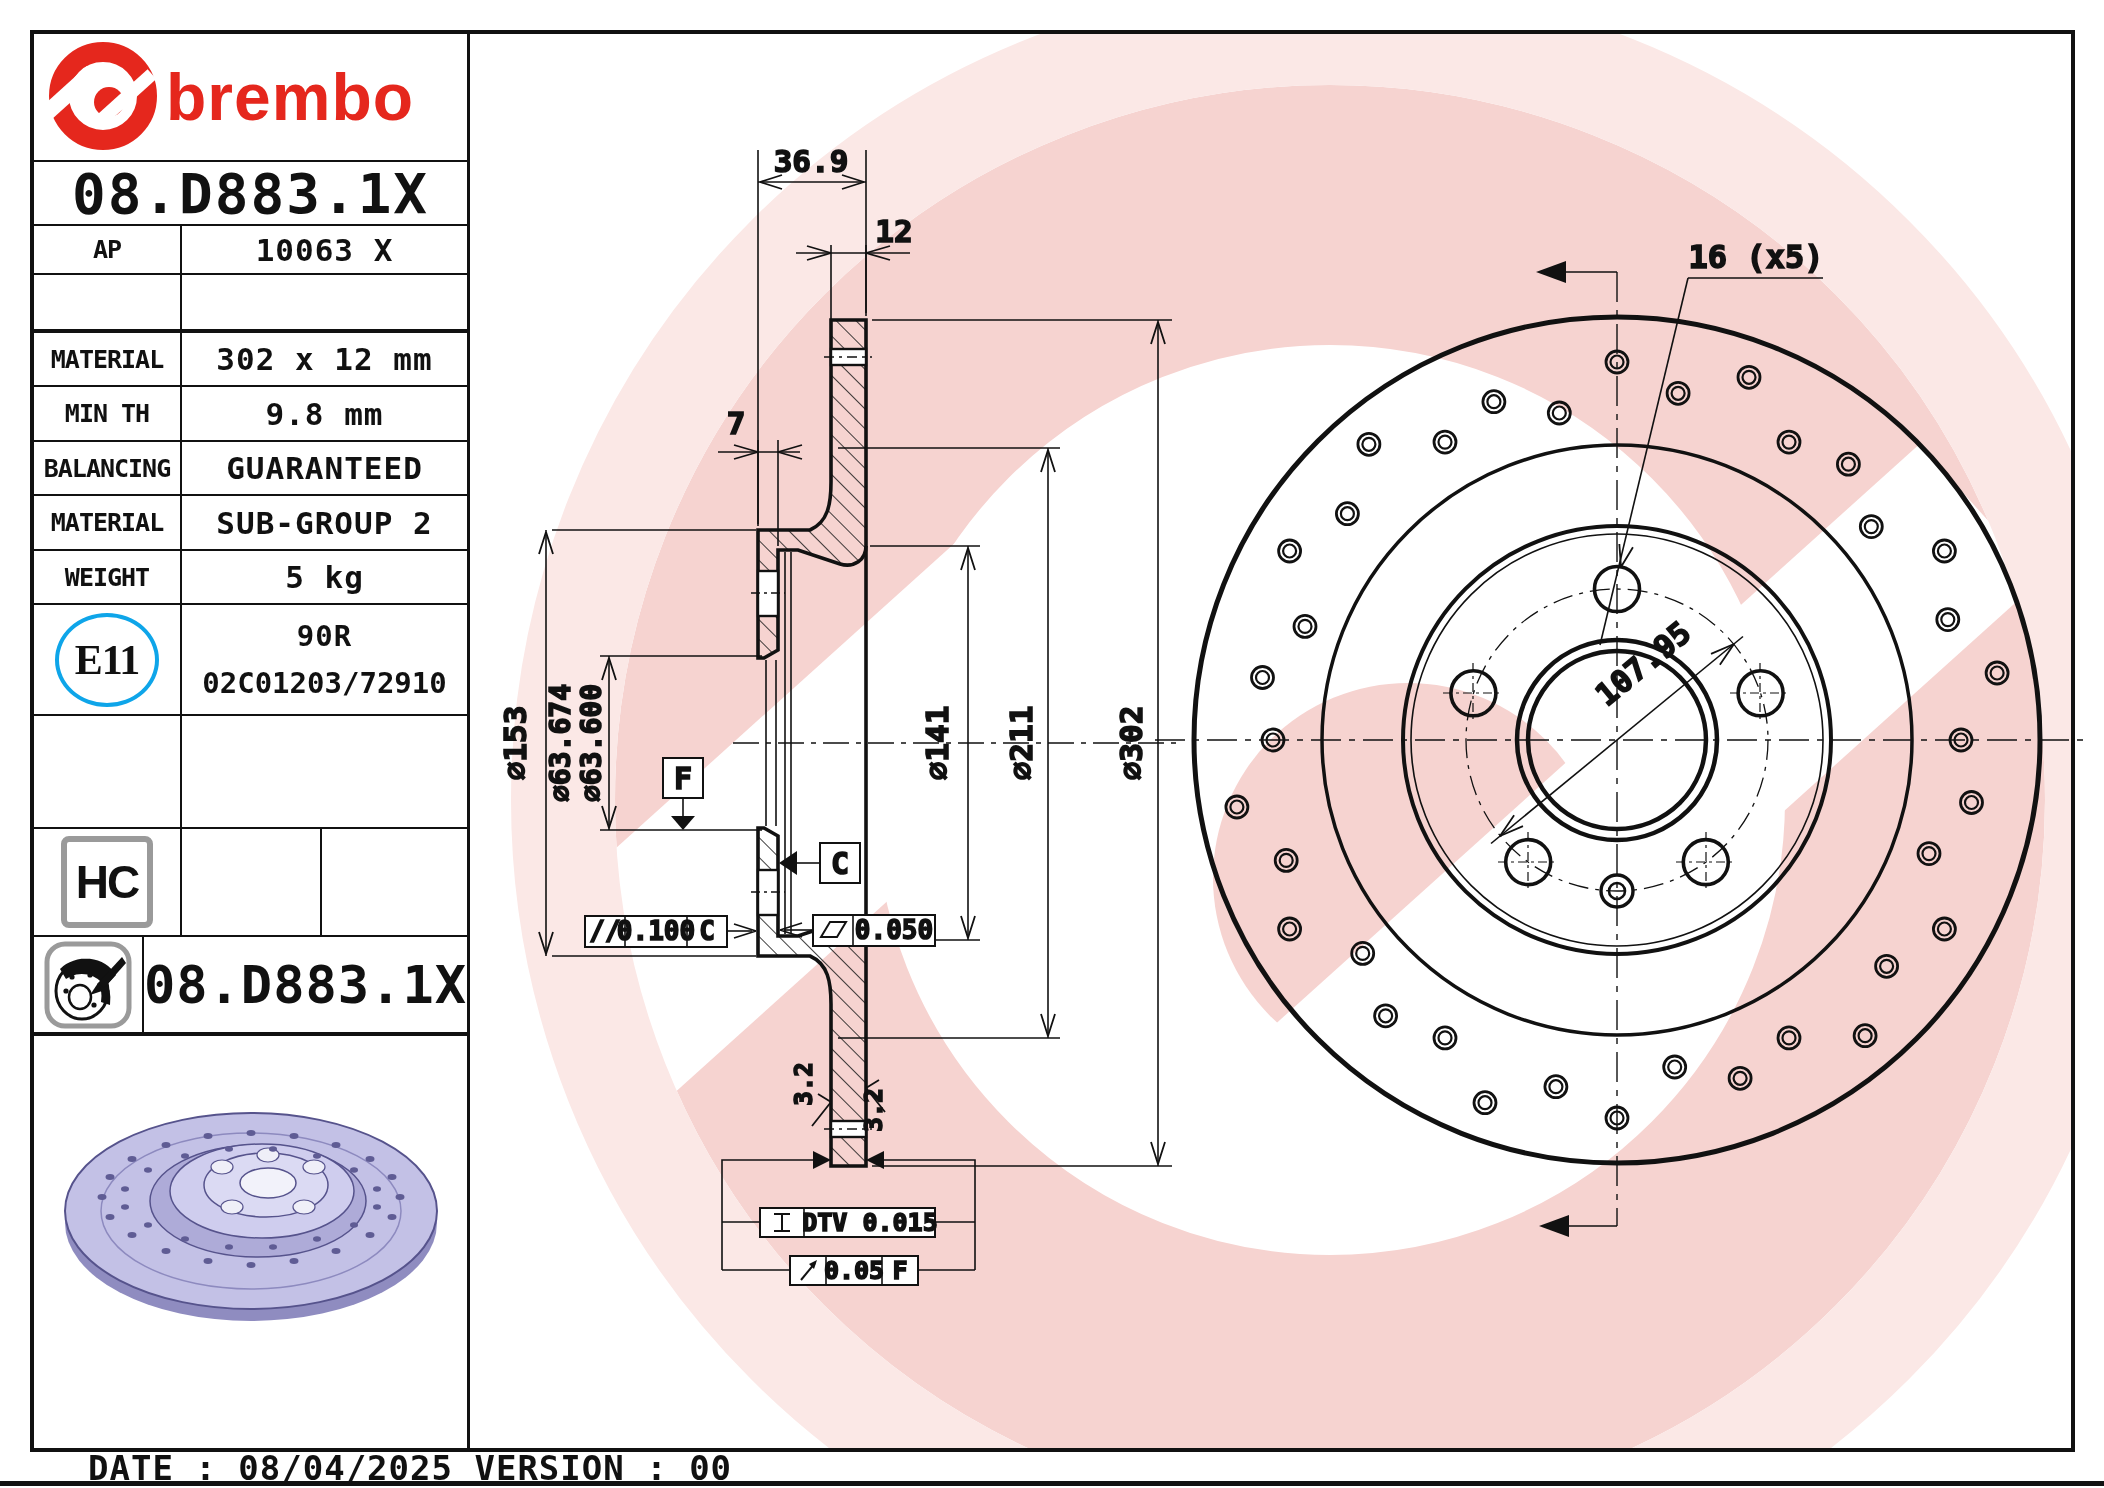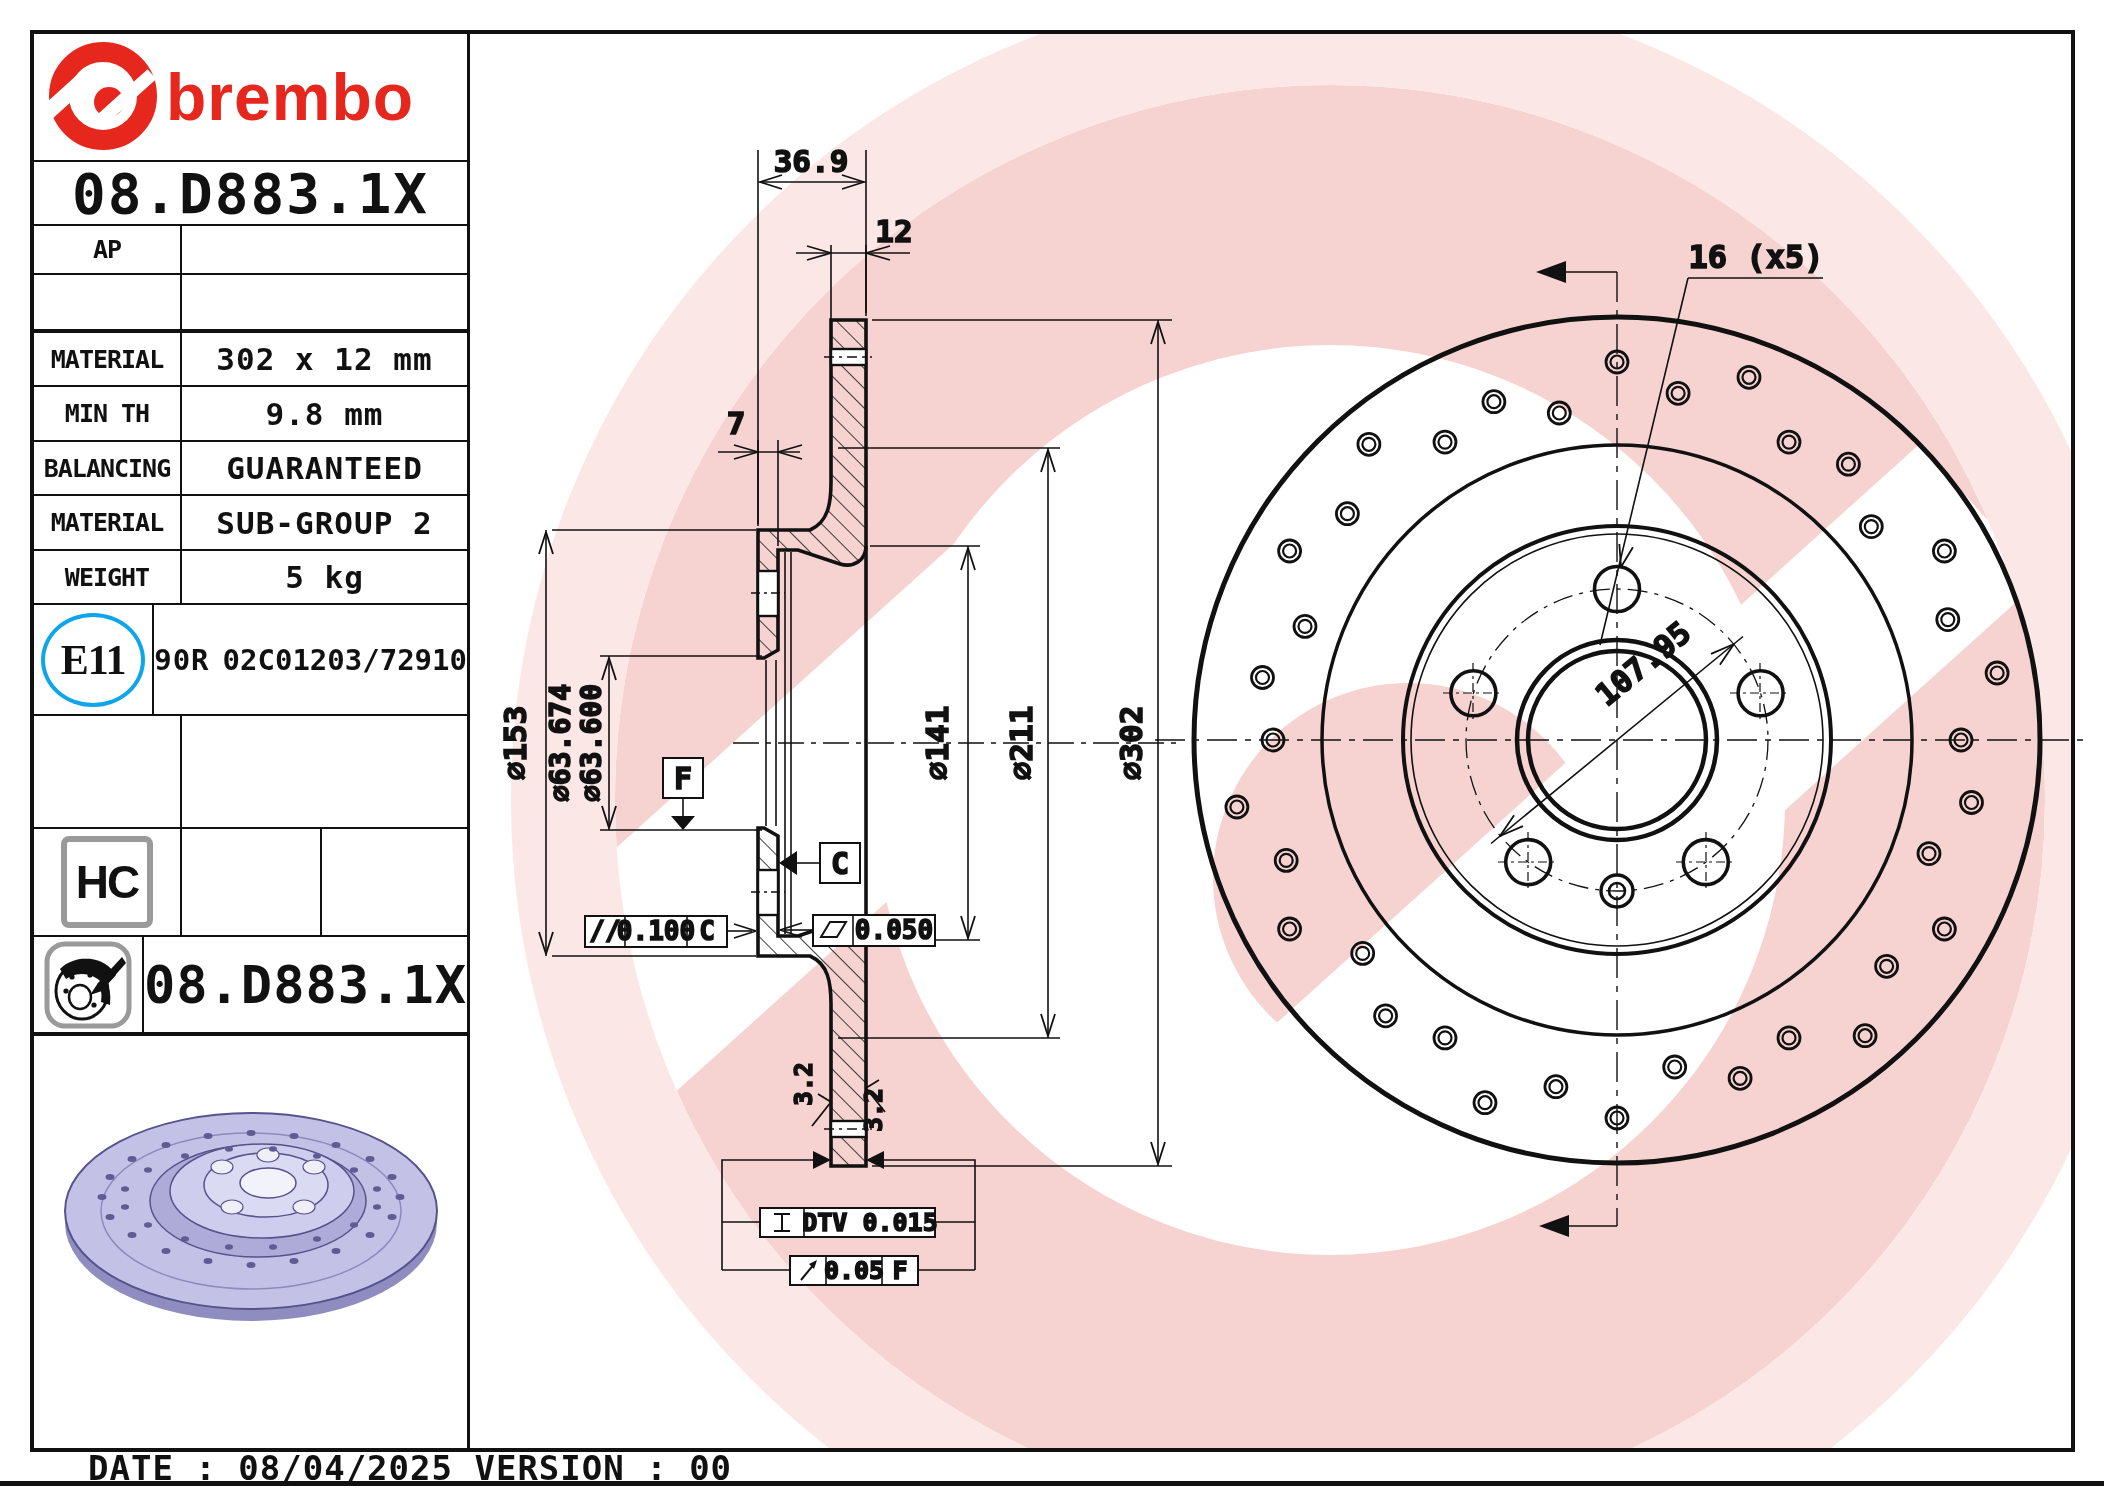--- a/index.html
+++ b/index.html
@@ -10,21 +10,21 @@
   
   #leftcol{left:34px;top:34px;width:436px;height:1414px;background:#fff;border-right:3px solid #111;box-sizing:border-box;z-index:5;}
   .trow{display:flex;align-items:stretch;border-bottom:2px solid #111;box-sizing:border-box;}
   .trow.thick{border-bottom:4px solid #111;}
   .trow:last-child{border-bottom:none;}
   .lab{width:146px;border-right:2px solid #111;display:flex;align-items:center;justify-content:center;font-weight:bold;font-size:25px;letter-spacing:-1px;}
   .val{flex:1;display:flex;align-items:center;justify-content:center;font-weight:bold;font-size:31px;letter-spacing:1px;text-align:center;}
   .fullrow{display:flex;align-items:center;justify-content:center;}
   #partnum-row{font-size:56px;font-weight:bold;letter-spacing:2px;}
   #logo-row svg{display:block;}
-  .e11val{display:flex;align-items:center;justify-content:center;gap:13px;font-weight:bold;border-radius:24px;}
+  .e11val{display:flex;flex-direction:column;align-items:center;justify-content:center;gap:13px;font-weight:bold;border-radius:24px;}
   .e11val .l1{font-size:29px;} .e11val .l2{font-size:29px;letter-spacing:0px;text-align:center;}
   #hc-mid{width:138px;border-right:2px solid #111;}
   #particon-val{font-size:52px;font-weight:bold;letter-spacing:1px;}
   
   #dateline{left:88px;top:1448px;width:1200px;font-size:34px;font-weight:bold;letter-spacing:1px;z-index:6;}
   #bottombar{left:0;top:1481px;width:2104px;height:5px;background:#111;z-index:6;}
   svg text{font-family:"DejaVu Sans Mono","DejaVu Sans",monospace;font-weight:bold;fill:#111;}
 </style>
 </head>
 <body>
@@ -358,20 +358,21 @@
       <text x="125" y="86" font-size="66" letter-spacing="1" style="font-family:'Liberation Sans','DejaVu Sans',sans-serif;font-weight:bold;fill:#e5271d;">brembo</text>
     </svg>
   </div>
 
   <div class="trow fullrow" id="partnum-row" style="height:64px">
     <span>08.D883.1X</span>
   </div>
 
   <div class="trow" style="height:49px">
     <div class="lab">AP</div>
+    <div class="val">10063 X</div>
   </div>
 
   <div class="trow thick" style="height:58px">
     <div class="lab"></div>
     <div class="val"></div>
   </div>
 
   <div class="trow" style="height:54px">
     <div class="lab">MATERIAL</div>
     <div class="val">302 x 12 mm</div>

